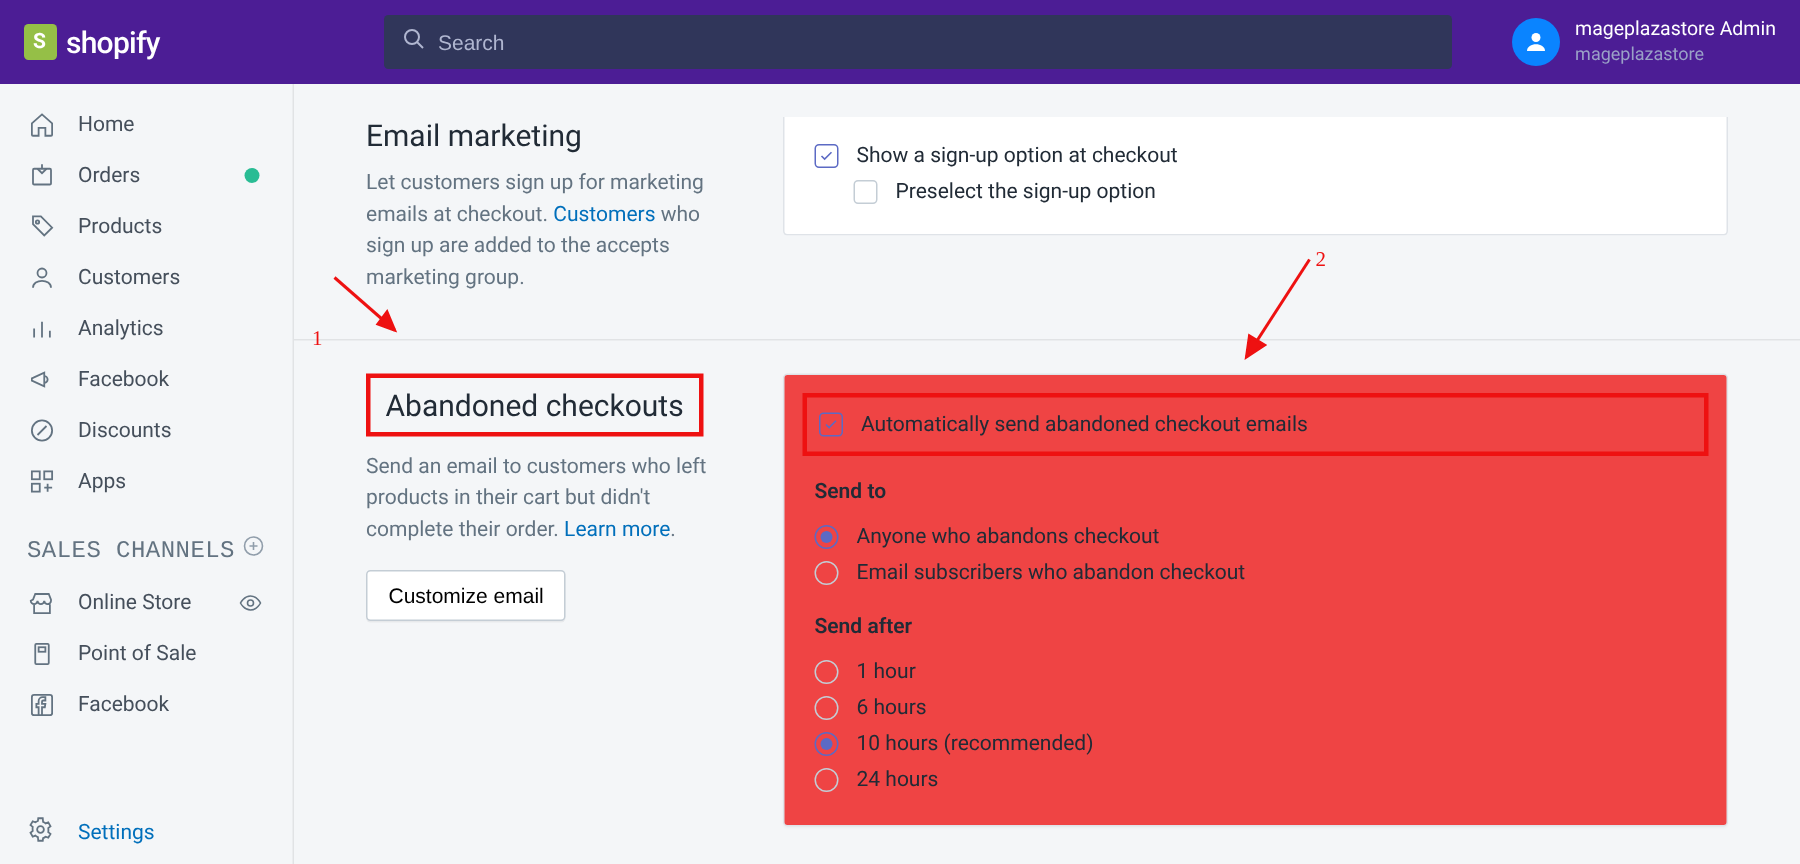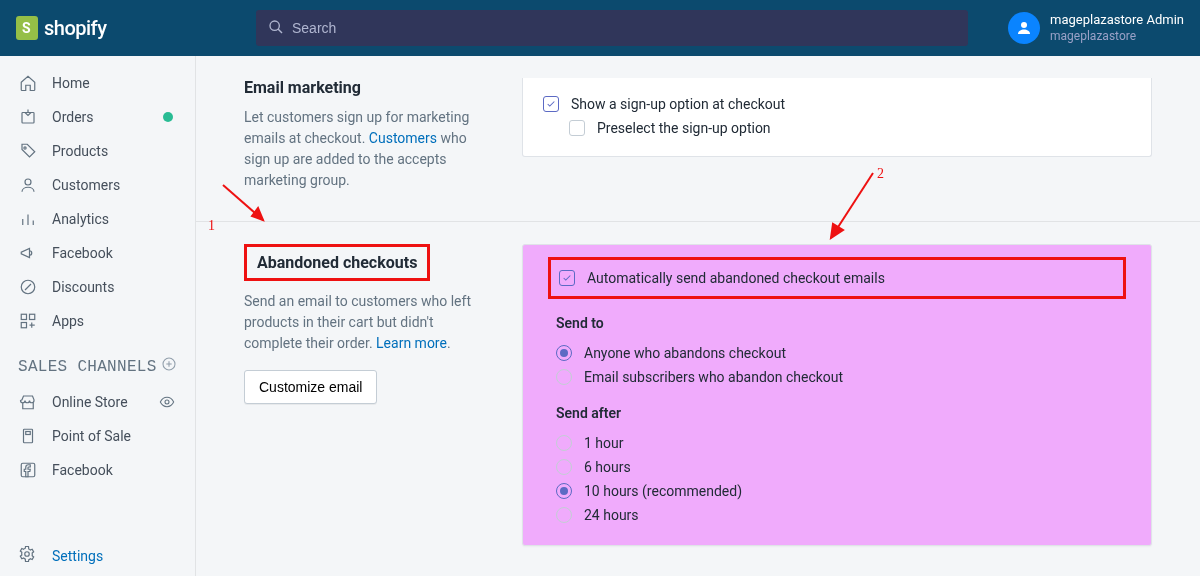--- a/index.html
+++ b/index.html
@@ -1,17 +1,17 @@
 <!DOCTYPE html>
 <html><head>
 <meta charset="utf-8">
 <style>
 * { box-sizing: border-box; margin: 0; padding: 0; }
 body { font-family: -apple-system, BlinkMacSystemFont, "Segoe UI", Roboto, sans-serif; font-size: 14px; color: #212b36; background: #f4f6f8; width: 1200px; height: 576px; overflow: hidden; }
-.topbar { height: 56px; background: #0c4a6e; display: flex; align-items: center; padding: 0 16px; justify-content: space-between; }
+.topbar { height: 56px; background: #4c1d95; display: flex; align-items: center; padding: 0 16px; justify-content: space-between; }
 .logo-wrap { display: flex; align-items: center; gap: 6px; width: 200px;}
 .logo-icon { width: 22px; height: 24px; background:#95bf47; border-radius:3px; position:relative;}
 .logo-icon::after{content:"S"; color:#fff; font-weight:bold; position:absolute; left:6px; top:4px; font-size:14px;}
 .logo-text { color:#fff; font-size:20px; font-weight:500; letter-spacing:-0.5px; }
 .search-wrap { flex:1; background:#30365a; border-radius:3px; height:36px; display:flex; align-items:center; padding:0 12px; margin:0 20px 0 40px;}
 .search-icon { color:#b0b6d0; margin-right:8px;}
 .search-input { background:transparent; border:none; outline:none; color:#fff; font-size:14px; flex:1;}
 .search-input::placeholder{color:#b0b6d0;}
 .user-wrap { display:flex; align-items:center; gap:10px; padding-left:20px;}
 .avatar { width:32px; height:32px; border-radius:50%; background:#0a84ff; display:flex; align-items:center; justify-content:center;}
@@ -26,25 +26,25 @@
 .nav-item .icon svg{stroke:#637381; fill:none; stroke-width:1.6;}
 .badge-dot{width:10px;height:10px;background:#29bc94;border-radius:50%;margin-left:auto;margin-right:4px;}
 .nav-head{font-size:16px; color:#637381; padding:18px 10px 8px; display:flex; justify-content:space-between; align-items:center; letter-spacing:0.3px;font-family:Liberation Mono, monospace;}
 .nav-head .icon{color:#637381;}
 .settings-row{margin-top:auto;padding:10px 18px;display:flex;align-items:center;color:#006fbb;cursor:pointer;}
 .settings-row .icon{width:20px;margin-right:14px;color:#637381;}
 .content{flex:1; overflow-y:auto; padding:0;}
 .section{display:flex; padding:22px 48px 30px; border-bottom:1px solid #e1e3e5;}
 .section.nobd{border-bottom:none;}
 .sec-left{width:278px; padding-right:30px;}
-.sec-title{font-size:16px; font-weight:700; color:#212b36; margin-bottom:10px;}
+.sec-title{font-size:20px; font-weight:400; color:#212b36; margin-bottom:10px;}
 .sec-desc{font-size:14px; color:#637381; line-height:1.5;}
 .sec-desc a{color:#006fbb; text-decoration:none;}
 .sec-right{flex:1;}
-.card{background:#f0abfc; border:1px solid #dfe3e8; border-radius:3px; padding:18px 33px; box-shadow:0 1px 2px rgba(0,0,0,0.04);}
+.card{background:#ef4444; border:1px solid #dfe3e8; border-radius:3px; padding:18px 20px; box-shadow:0 1px 2px rgba(0,0,0,0.04);}
 .chk-row{display:flex; align-items:center; gap:12px; padding:4px 0;}
 .chk-row.indent{padding-left:26px;}
 .chk{width:16px;height:16px;border:1px solid #c4cdd5;border-radius:3px;display:inline-flex;align-items:center;justify-content:center;cursor:pointer;flex-shrink:0;}
 .chk.checked{border-color:#5c6ac4;}
 .chk.checked svg{stroke:#5c6ac4;stroke-width:2.5;fill:none;}
 .radio{width:16px;height:16px;border:1px solid #c4cdd5;border-radius:50%;display:inline-flex;align-items:center;justify-content:center;cursor:pointer;flex-shrink:0;}
 .radio.sel{border-color:#5c6ac4;}
 .radio.sel::after{content:"";width:8px;height:8px;background:#5c6ac4;border-radius:50%;}
 .fld-title{font-weight:600;margin:16px 0 10px;}
 .btn{display:inline-block;background:#fff;border:1px solid #c4cdd5;border-radius:3px;padding:8px 14px;font-size:14px;cursor:pointer;margin-top:16px;box-shadow:0 1px 0 rgba(0,0,0,0.05);}

